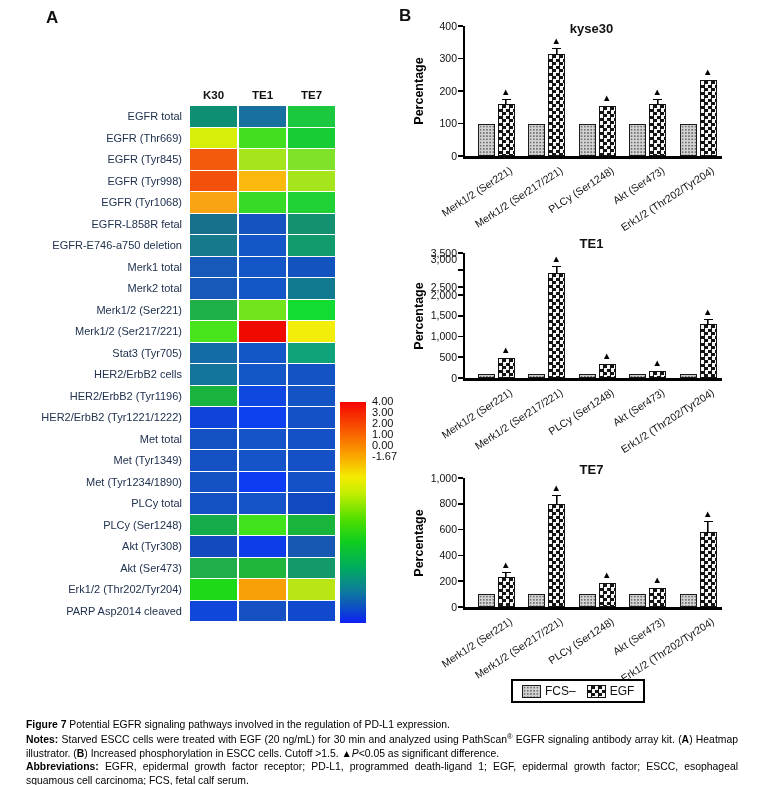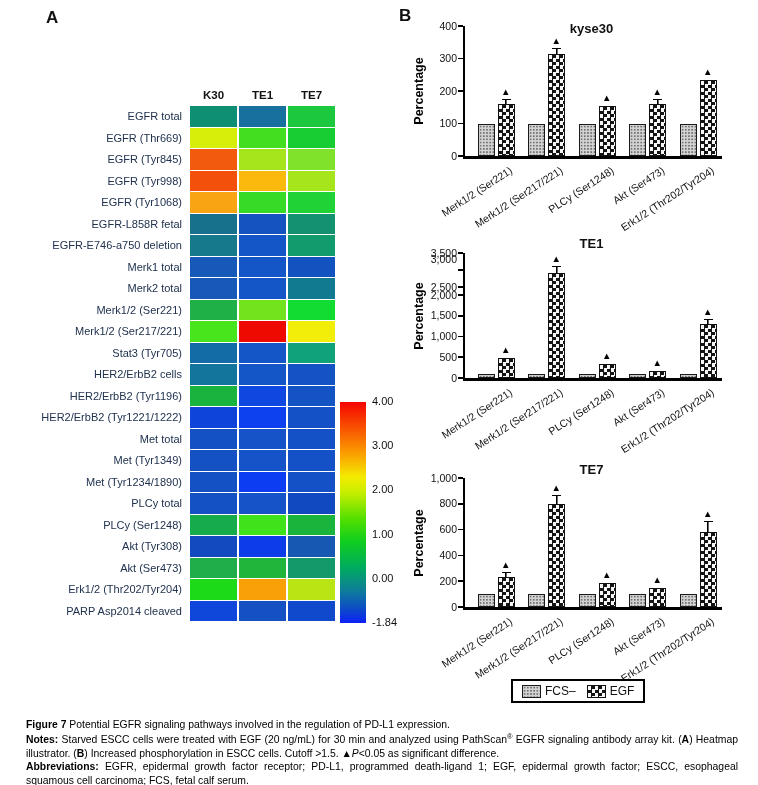--- a/index.html
+++ b/index.html
@@ -13,21 +13,21 @@
   .hm-row { display:grid; grid-template-columns:188px 47px 47px 47px; column-gap:2px; height:20.5px; margin-bottom:1px; }
   .hm-head { height:15px; margin-bottom:3px; }
   .hm-label { text-align:right; padding-right:6px; font-size:11px; color:#20324f; line-height:20.5px; white-space:nowrap; }
   .hm-col { text-align:center; font-weight:bold; font-size:11.5px; color:#111; line-height:15px; }
   .hm-cell { width:47px; height:20.5px; }
 
   
   #colorbar { position:absolute; left:340px; top:402px; width:26px; height:221px;
     background:linear-gradient(180deg,#f60400 0%,#f84d00 11%,#fb9c00 23%,#f4eb00 34%,#c6ee00 41%,#52df00 53%,#10ce1e 63%,#00ab5e 75%,#0d7f98 85%,#0d4fc4 93%,#0d20f6 100%);
   }
-  #cbar-ticks { position:absolute; left:372px; top:396px; height:232px; display:flex; flex-direction:column; justify-content:space-between; }
+  #cbar-ticks { position:absolute; left:372px; top:396px; height:232px; display:flex; flex-direction:column; justify-content:flex-start; }
   .cbar-tick { font-size:11px; line-height:11px; color:#111; }
 
   
   .chart { position:absolute; left:400px; width:358px; height:226px; }
   .chart-title { position:absolute; left:63px; width:257px; text-align:center; font-size:13px; font-weight:bold; color:#111; }
   .ylab { position:absolute; font-size:12.5px; font-weight:bold; white-space:nowrap; transform:translate(-50%,-50%) rotate(-90deg); }
   .plot { position:absolute; left:63px; width:257px; border-left:2px solid #000; border-bottom:3px solid #000; }
   .bar { position:absolute; bottom:0; width:17px; box-sizing:border-box; }
   .bar-fcs { background-color:#d2d2d2; background-image:radial-gradient(circle,#6f6f6f 0.9px,transparent 1.1px); background-size:3.2px 3.2px; border:1px solid #1a1a1a; }
   .bar-egf { background-color:#cfcfcf; background-image:repeating-conic-gradient(#141414 0% 25%,#f6f6f6 0% 50%); background-size:7px 7px; border:1px solid #111; }
@@ -207,21 +207,21 @@
         <div class="hm-cell" style="background: rgb(17, 73, 204);"></div>
       </div>
     </div>
   <div id="colorbar"></div>
   <div id="cbar-ticks">
       <div class="cbar-tick">4.00</div>
       <div class="cbar-tick">3.00</div>
       <div class="cbar-tick">2.00</div>
       <div class="cbar-tick">1.00</div>
       <div class="cbar-tick">0.00</div>
-      <div class="cbar-tick">-1.84</div>
+      <div class="cbar-tick">-1.67</div>
     </div>
 
   <div id="charts">
       <div class="chart" style="top: 6px;">
         <div class="chart-title" style="top: 15px;">kyse30</div>
         <div class="ylab" style="left: 19px; top: 85px;">Percentage</div>
         <div class="plot" style="top: 20px; height: 130px;">
           <div class="bar bar-fcs" style="left: 12.5px; height: 32.5px;"></div>
           <div class="bar bar-egf" style="left: 32.5px; height: 52px;"></div>
           <div class="errbar" style="left: 36.5px; bottom: 52px; height: 3.9px;"></div>

